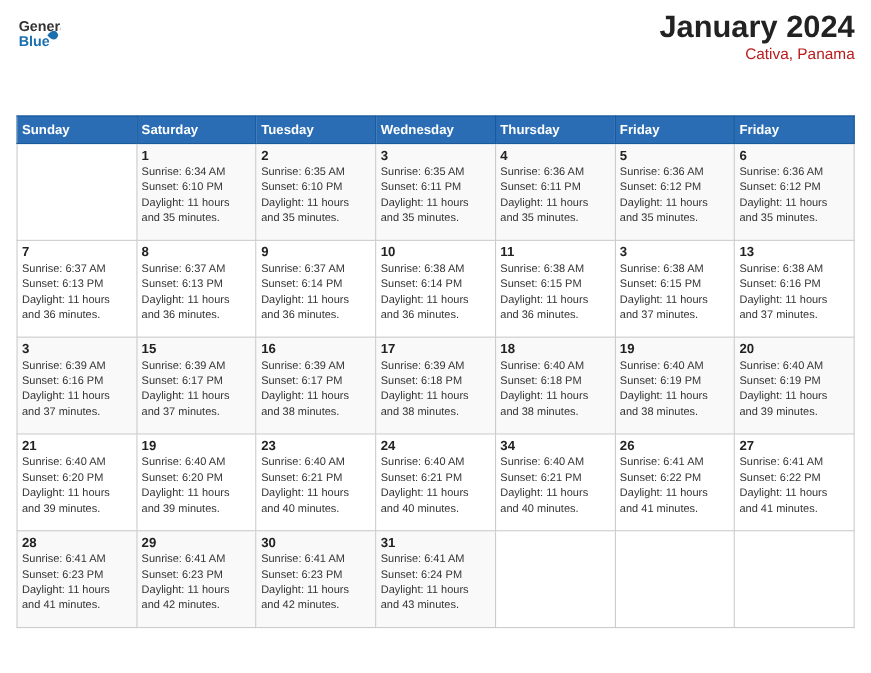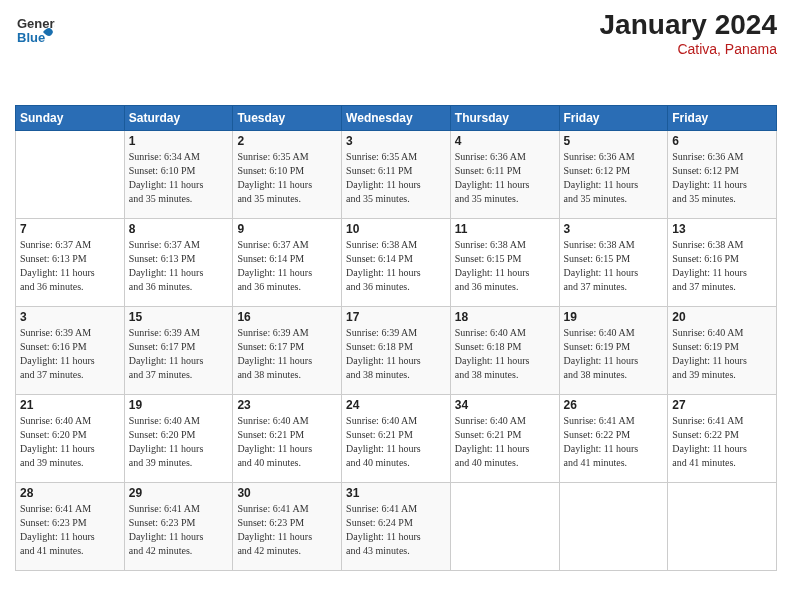--- a/index.html
+++ b/index.html
@@ -68,21 +68,20 @@
       font-size: 12px;
       font-weight: bold;
       color: #222;
       display: block;
       margin-bottom: 2px;
     }
     .day-info {
       font-size: 10px;
       line-height: 1.4;
       color: #333;
-      font-family: Liberation Serif, serif;
     }
     .empty-cell {
       background: #fff !important;
     }
   </style>
 </head>
 <body>
 
 <div class="container">
   <div class="header-area">

